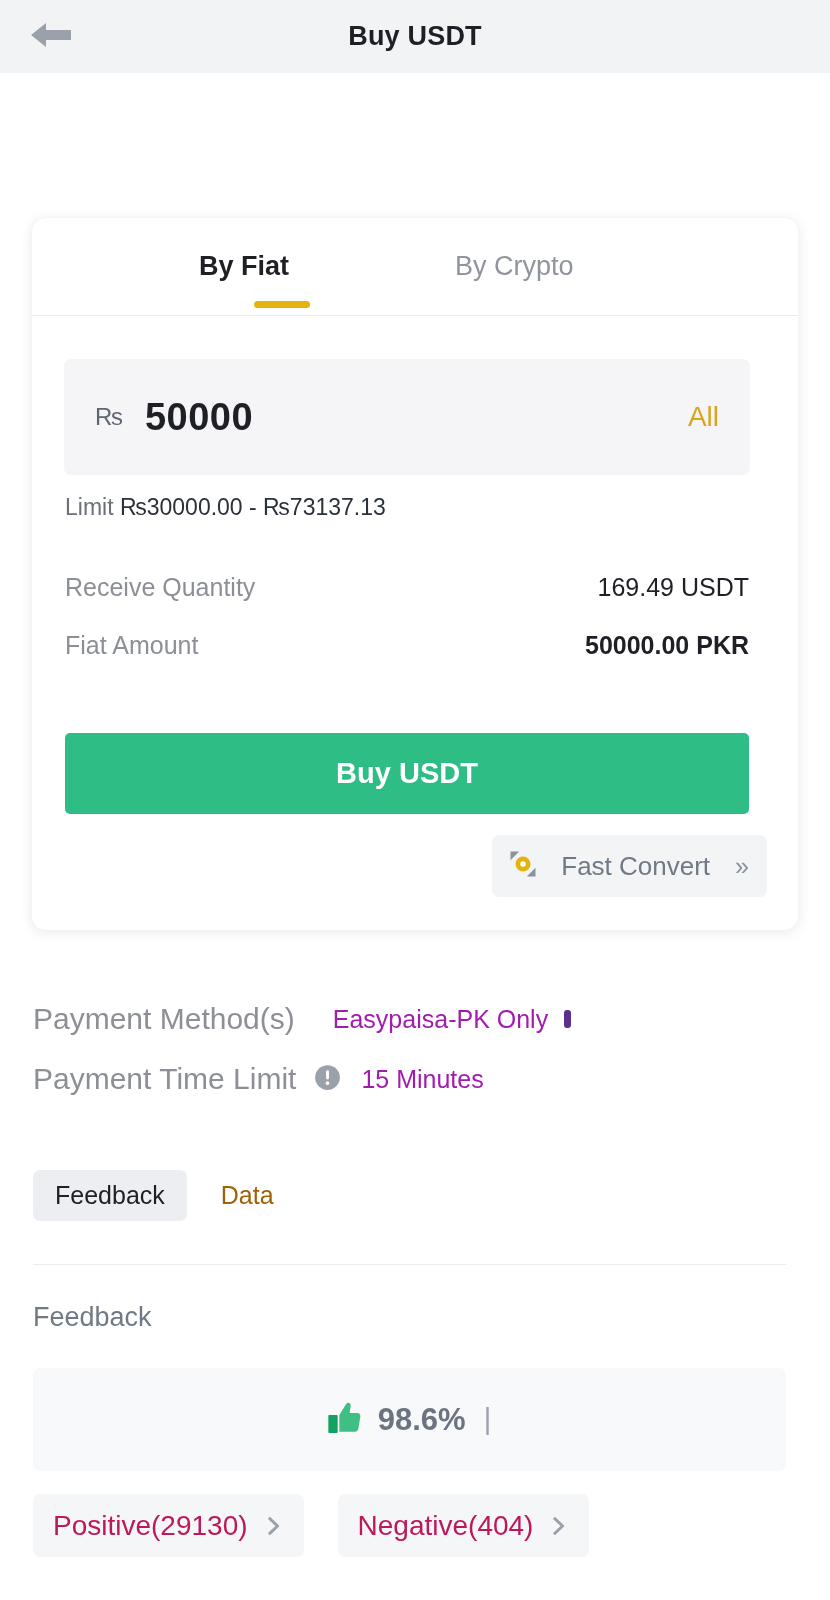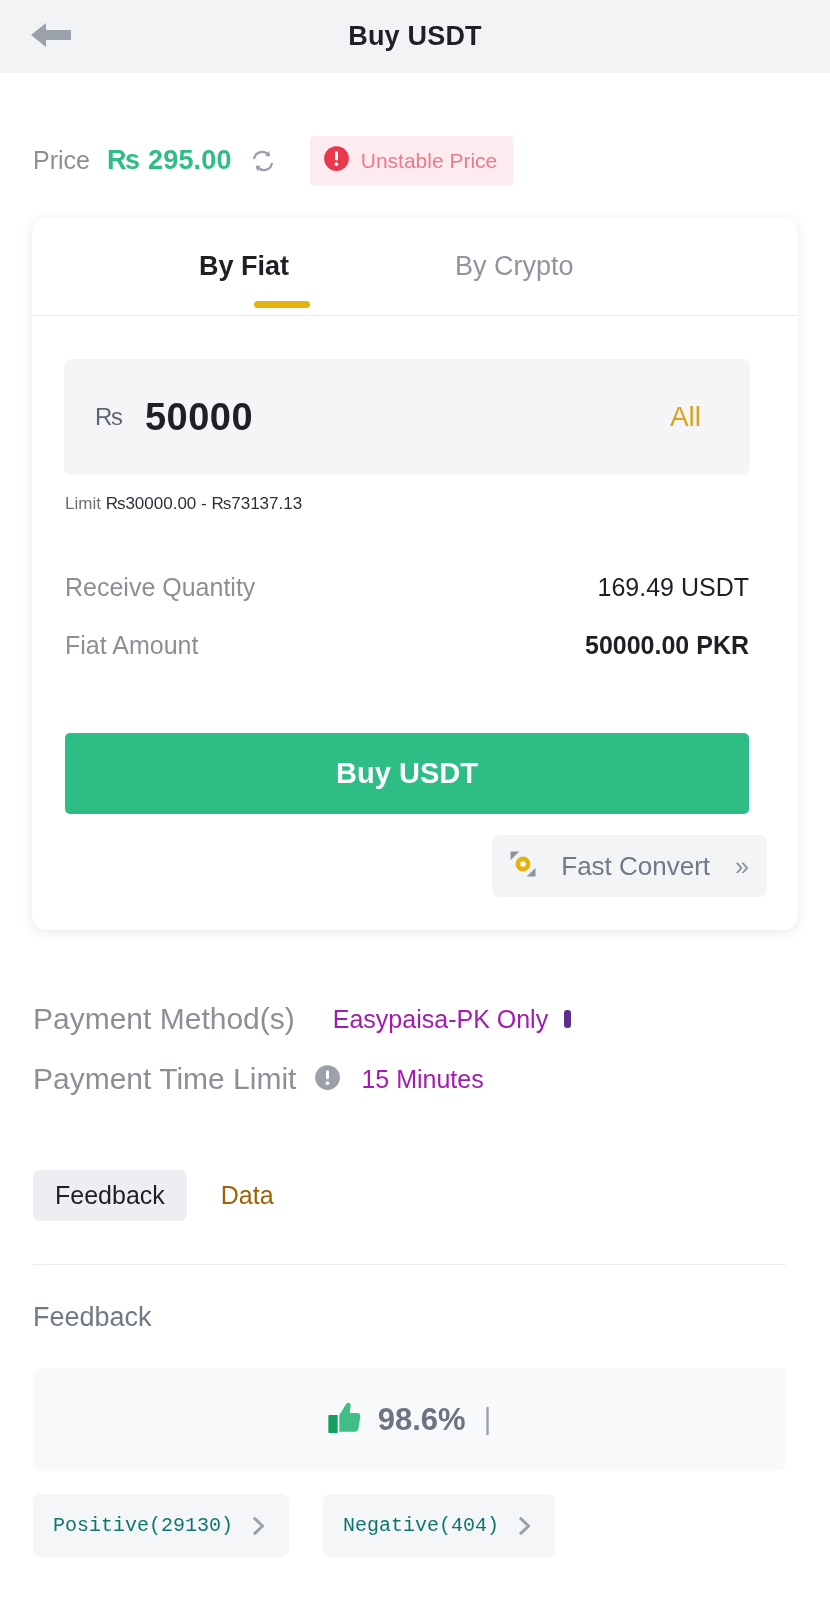--- a/index.html
+++ b/index.html
@@ -63,24 +63,24 @@
   
   .amount-box {
     position: absolute; left: 32px; top: 141px; width: 686px; height: 116px;
     background: #f5f5f7; border-radius: 7px; display: flex; align-items: center;
   }
   .cur-sym { margin-left: 31px; font-size: 24px; color: #5e6673; }
   .amount-val {
     margin-left: 22px; font-size: 38px; font-weight: bold; color: #1e2026; letter-spacing: .5px;
   }
   .all-btn {
-    margin-left: auto; margin-right: 49px; font-size: 28px; color: #d9a520; cursor: pointer;
+    margin-left: auto; margin-right: 31px; font-size: 28px; color: #d9a520; cursor: pointer;
   }
   .limit-text {
-    position: absolute; left: 33px; top: 276px; font-size: 17px; color: #6b7079;
+    position: absolute; left: 33px; top: 276px; font-size: 23px; color: #6b7079;
   }
   .limit-text b { color: #2b3139; font-weight: normal; }
 
   .kv-row {
     position: absolute; left: 33px; width: 684px; display: flex;
     align-items: baseline; justify-content: space-between;
   }
   .kv-row.r1 { top: 355px; }
   .kv-row.r2 { top: 413px; }
   .kv-key { font-size: 25px; color: #8c8f96; }
@@ -138,61 +138,39 @@
   }
   .fb-pct { font-size: 31px; font-weight: bold; color: #6b7480; }
   .fb-sep { font-size: 29px; color: #9aa2ab; margin: 0 4px; }
   .fb-reviews { font-size: 29px; color: #6b7480; }
 
   .chips { position: absolute; left: 33px; top: 1494px; display: flex; gap: 34px; }
   .chip {
     background: #f5f6f7; border-radius: 7px; height: 63px; padding: 0 20px;
     display: flex; align-items: center; gap: 14px; cursor: pointer;
   }
-  .chip-text { font-size: 20px; color: #0f766e; font-family: Liberation Mono, monospace; }
+  .chip-text { font-size: 28px; color: #be185d; }
   .chip-chev { display: flex; align-items: center; }
 </style>
 </head>
 <body>
 
 <div class="screen">
 
   <div class="header">
     <div class="back-btn">
       <span>
         <svg width="46" height="34" viewBox="0 0 46 34">
           <path d="M3 17 L18 5 L18 12 L43 12 L43 22 L18 22 L18 29 Z" fill="#9aa1ab"></path>
         </svg>
       </span>
     </div>
     <div class="header-title">Buy USDT</div>
   </div>
 
-  <div class="price-row">
-    <span class="price-label">Price</span>
-    <span class="price-value">₨ 295.00</span>
-    <span class="refresh-icon">
-      <svg width="28" height="28" viewBox="0 0 24 24" fill="none">
-        <path d="M4.5 9.5 A7 7 0 0 1 17 7.2" stroke="#9aa1ab" stroke-width="2" stroke-linecap="round"></path>
-        <path d="M19.5 14.5 A7 7 0 0 1 7 16.8" stroke="#9aa1ab" stroke-width="2" stroke-linecap="round"></path>
-        <path d="M17 3.2 L18.2 7.6 L13.8 8" fill="#9aa1ab"></path>
-        <path d="M7 20.8 L5.8 16.4 L10.2 16" fill="#9aa1ab"></path>
-      </svg>
-    </span>
-    <div class="unstable-badge">
-      <span>
-        <svg width="27" height="27" viewBox="0 0 24 24">
-          <circle cx="12" cy="12" r="11" fill="#e8394f"></circle>
-          <rect x="10.7" y="5.5" width="2.6" height="8.2" rx="1.3" fill="#ffffff"></rect>
-          <circle cx="12" cy="17" r="1.6" fill="#ffffff"></circle>
-        </svg>
-      </span>
-      <span class="unstable-text">Unstable Price</span>
-    </div>
-  </div>
 
   <div class="card">
 
     <div class="tabs">
       <div class="tab tab-fiat">By Fiat</div>
       <div class="tab tab-crypto">By Crypto</div>
       <div class="tab-underline"></div>
     </div>
 
     <div class="amount-box">

